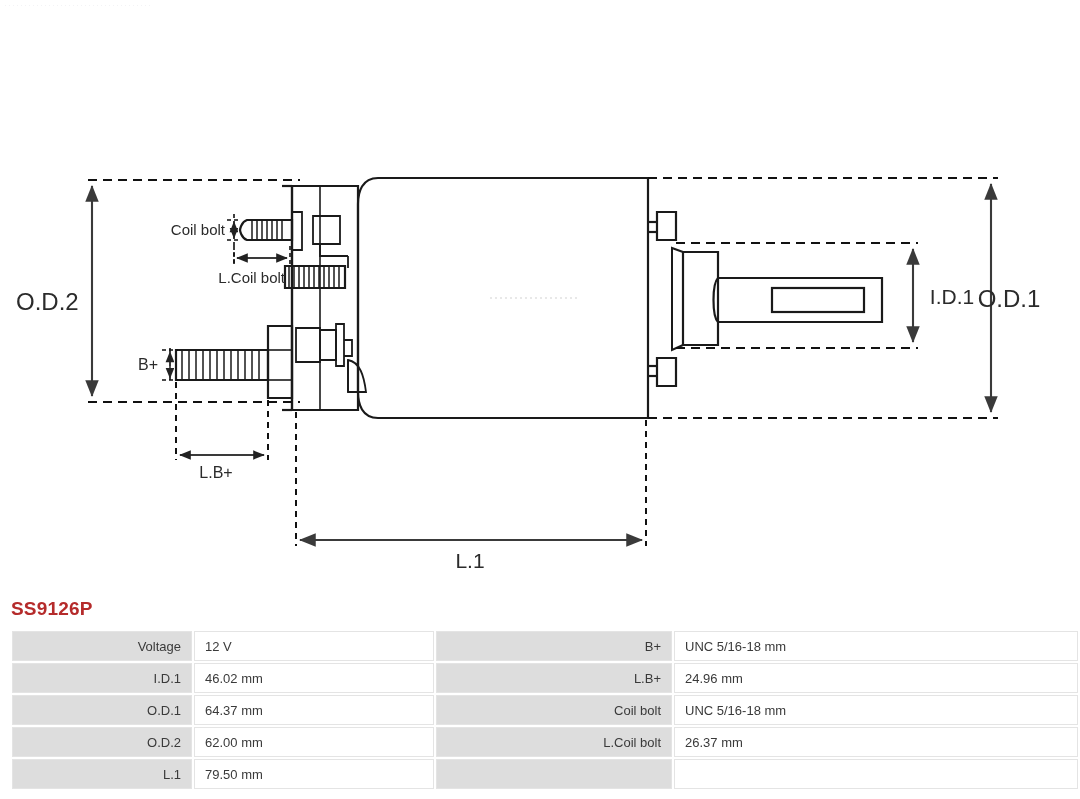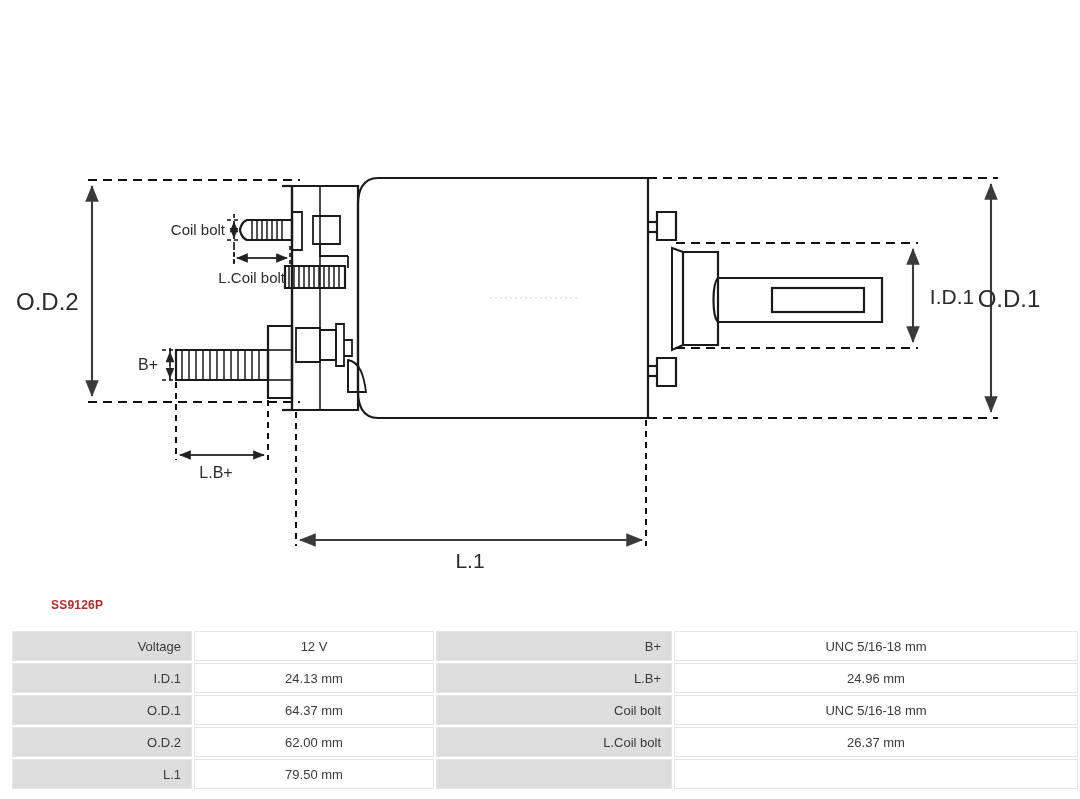--- a/index.html
+++ b/index.html
@@ -42,25 +42,24 @@
     width: 1080px;
     height: 590px;
   }
   #drawing-svg { display: block; }
 
   
   #part-number {
     position: absolute;
     left: 11px;
     top: 598px;
-    font-size: 12px;
+    font-size: 19px;
     font-weight: bold;
     color: #b52b2b;
     letter-spacing: 0.2px;
-    margin-left: 40px;
   }
 
   
   #spec-table {
     position: absolute;
     left: 10px;
     top: 629px;
     width: 1060px;
     border-collapse: separate;
     border-spacing: 2px 2px;
@@ -74,21 +73,21 @@
     border: 1px solid #e4e4e4;
   }
   td.label-cell {
     background: #dddddd;
     text-align: right;
     color: #3a3a3a;
     border: 1px solid #d2d2d2;
   }
   td.value-cell {
     background: #ffffff;
-    text-align: center;
+    text-align: left;
     color: #3a3a3a;
     border: 1px solid #e8e8e8;
   }
   td.empty-cell {
     background: #dddddd;
     border: 1px solid #d2d2d2;
   }
   td.empty-value-cell {
     background: #ffffff;
     border: 1px solid #e8e8e8;
@@ -298,21 +297,21 @@
     </colgroup>
     <tbody>
       <tr>
         <td class="label-cell">Voltage</td>
         <td class="value-cell">12 V</td>
         <td class="label-cell">B+</td>
         <td class="value-cell">UNC 5/16-18 mm</td>
       </tr>
       <tr>
         <td class="label-cell">I.D.1</td>
-        <td class="value-cell">24.13 mm</td>
+        <td class="value-cell">46.02 mm</td>
         <td class="label-cell">L.B+</td>
         <td class="value-cell">24.96 mm</td>
       </tr>
       <tr>
         <td class="label-cell">O.D.1</td>
         <td class="value-cell">64.37 mm</td>
         <td class="label-cell">Coil bolt</td>
         <td class="value-cell">UNC 5/16-18 mm</td>
       </tr>
       <tr>

